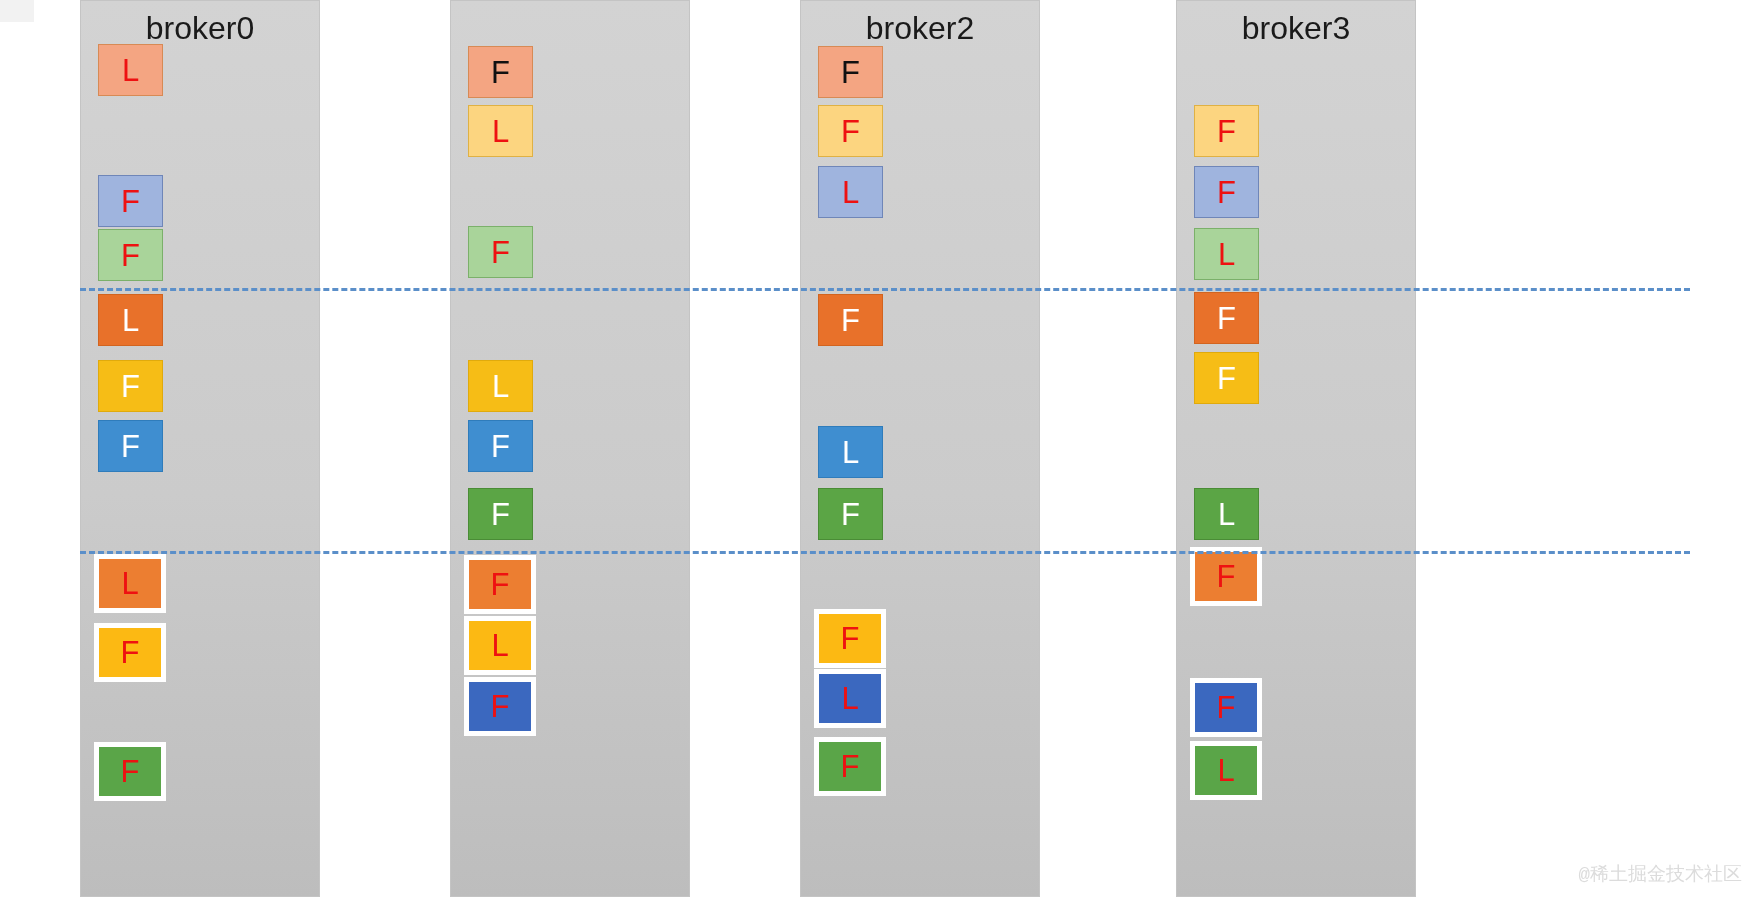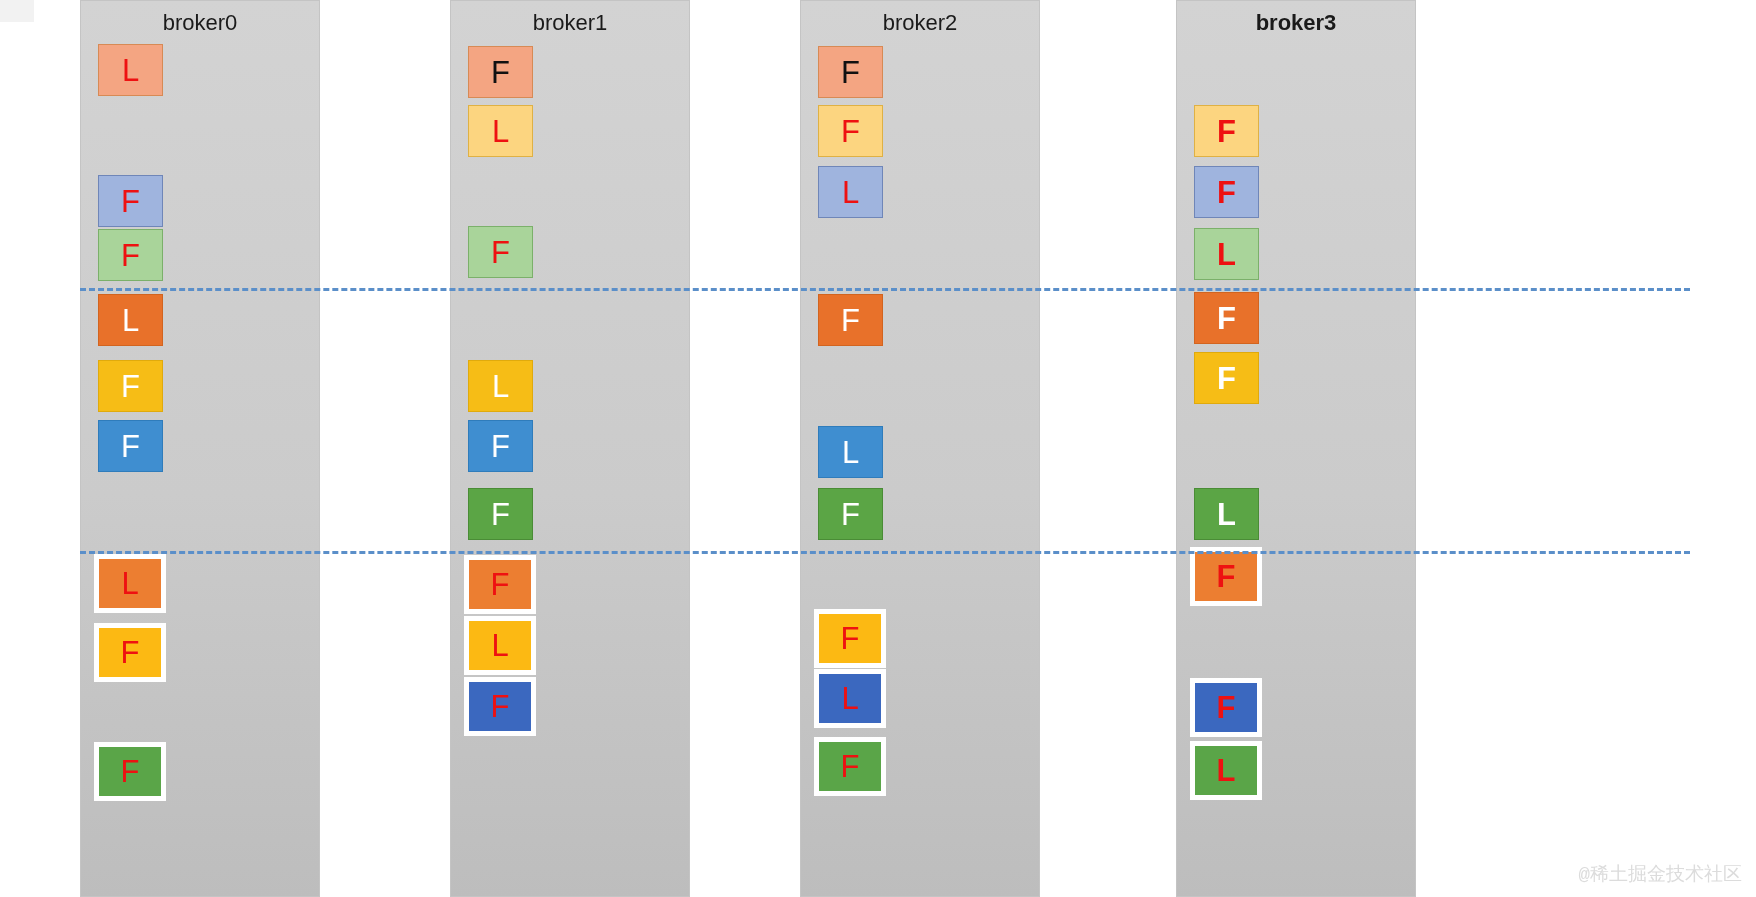--- a/index.html
+++ b/index.html
@@ -26,21 +26,21 @@
     width:240px;
     height:897px;
     background:linear-gradient(180deg,#d3d3d3 0%,#cbcbcb 55%,#bdbdbd 100%);
     box-shadow:inset 0 0 0 1px #c4c4c4;
   }
   .broker-title{
     position:absolute;
     left:0;right:0;
     top:10px;
     text-align:center;
-    font-size:22px;
+    font-size:32px;
     color:#1a1a1a;
     letter-spacing:0px;
     font-family:"Liberation Sans","DejaVu Sans",sans-serif;
   }
 
   
   .divider{
     position:absolute;
     left:80px;
     width:1610px;
@@ -91,21 +91,20 @@
         <div class="cell pastel" style="top: 175px; background: rgb(159, 180, 222); border-color: rgb(111, 134, 184); color: rgb(238, 17, 17);">F</div>
         <div class="cell pastel" style="top: 229px; background: rgb(169, 212, 154); border-color: rgb(123, 176, 106); color: rgb(238, 17, 17);">F</div>
         <div class="cell solid" style="top: 294px; background: rgb(232, 113, 42); border-color: rgb(210, 100, 31); color: rgb(255, 255, 255);">L</div>
         <div class="cell solid" style="top: 360px; background: rgb(246, 189, 22); border-color: rgb(224, 170, 12); color: rgb(255, 255, 255);">F</div>
         <div class="cell solid" style="top: 420px; background: rgb(63, 142, 208); border-color: rgb(47, 124, 187); color: rgb(255, 255, 255);">F</div>
         <div class="cell framed" style="top: 554px; background: rgb(236, 126, 49); border-color: rgb(255, 255, 255); color: rgb(238, 17, 17);">L</div>
         <div class="cell framed" style="top: 623px; background: rgb(252, 185, 19); border-color: rgb(255, 255, 255); color: rgb(238, 17, 17);">F</div>
         <div class="cell framed" style="top: 742px; background: rgb(90, 165, 72); border-color: rgb(255, 255, 255); color: rgb(238, 17, 17);">F</div>
       </div>
       <div class="broker" style="left: 450px;">
-    <div class="broker-title">broker1</div>
   <div class="cell pastel" style="top: 46px; background: rgb(244, 165, 130); border-color: rgb(215, 138, 85); color: rgb(17, 17, 17);">F</div>
         <div class="cell pastel" style="top: 105px; background: rgb(252, 213, 128); border-color: rgb(223, 177, 68); color: rgb(238, 17, 17);">L</div>
         <div class="cell pastel" style="top: 226px; background: rgb(169, 212, 154); border-color: rgb(123, 176, 106); color: rgb(238, 17, 17);">F</div>
         <div class="cell solid" style="top: 360px; background: rgb(246, 189, 22); border-color: rgb(224, 170, 12); color: rgb(255, 255, 255);">L</div>
         <div class="cell solid" style="top: 420px; background: rgb(63, 142, 208); border-color: rgb(47, 124, 187); color: rgb(255, 255, 255);">F</div>
         <div class="cell solid" style="top: 488px; background: rgb(91, 165, 69); border-color: rgb(74, 140, 54); color: rgb(255, 255, 255);">F</div>
         <div class="cell framed" style="top: 555px; background: rgb(236, 126, 49); border-color: rgb(255, 255, 255); color: rgb(238, 17, 17);">F</div>
         <div class="cell framed" style="top: 616px; background: rgb(252, 185, 19); border-color: rgb(255, 255, 255); color: rgb(238, 17, 17);">L</div>
         <div class="cell framed" style="top: 677px; background: rgb(59, 104, 191); border-color: rgb(255, 255, 255); color: rgb(238, 17, 17);">F</div>
       </div>
@@ -114,21 +113,21 @@
   <div class="cell pastel" style="top: 46px; background: rgb(244, 165, 130); border-color: rgb(215, 138, 85); color: rgb(17, 17, 17);">F</div>
         <div class="cell pastel" style="top: 105px; background: rgb(252, 213, 128); border-color: rgb(223, 177, 68); color: rgb(238, 17, 17);">F</div>
         <div class="cell pastel" style="top: 166px; background: rgb(159, 180, 222); border-color: rgb(111, 134, 184); color: rgb(238, 17, 17);">L</div>
         <div class="cell solid" style="top: 294px; background: rgb(232, 113, 42); border-color: rgb(210, 100, 31); color: rgb(255, 255, 255);">F</div>
         <div class="cell solid" style="top: 426px; background: rgb(63, 142, 208); border-color: rgb(47, 124, 187); color: rgb(255, 255, 255);">L</div>
         <div class="cell solid" style="top: 488px; background: rgb(91, 165, 69); border-color: rgb(74, 140, 54); color: rgb(255, 255, 255);">F</div>
         <div class="cell framed" style="top: 609px; background: rgb(252, 185, 19); border-color: rgb(255, 255, 255); color: rgb(238, 17, 17);">F</div>
         <div class="cell framed" style="top: 669px; background: rgb(59, 104, 191); border-color: rgb(255, 255, 255); color: rgb(238, 17, 17);">L</div>
         <div class="cell framed" style="top: 737px; background: rgb(90, 165, 72); border-color: rgb(255, 255, 255); color: rgb(238, 17, 17);">F</div>
       </div>
-      <div class="broker" style="left: 1176px; font-weight: bold;">
+      <div class="broker" style="left: 1176px;">
     <div class="broker-title">broker3</div>
   <div class="cell pastel" style="top: 105px; background: rgb(252, 213, 128); border-color: rgb(223, 177, 68); color: rgb(238, 17, 17);">F</div>
         <div class="cell pastel" style="top: 166px; background: rgb(159, 180, 222); border-color: rgb(111, 134, 184); color: rgb(238, 17, 17);">F</div>
         <div class="cell pastel" style="top: 228px; background: rgb(169, 212, 154); border-color: rgb(123, 176, 106); color: rgb(238, 17, 17);">L</div>
         <div class="cell solid" style="top: 292px; background: rgb(232, 113, 42); border-color: rgb(210, 100, 31); color: rgb(255, 255, 255);">F</div>
         <div class="cell solid" style="top: 352px; background: rgb(246, 189, 22); border-color: rgb(224, 170, 12); color: rgb(255, 255, 255);">F</div>
         <div class="cell solid" style="top: 488px; background: rgb(91, 165, 69); border-color: rgb(74, 140, 54); color: rgb(255, 255, 255);">L</div>
         <div class="cell framed" style="top: 547px; background: rgb(236, 126, 49); border-color: rgb(255, 255, 255); color: rgb(238, 17, 17);">F</div>
         <div class="cell framed" style="top: 678px; background: rgb(59, 104, 191); border-color: rgb(255, 255, 255); color: rgb(238, 17, 17);">F</div>
         <div class="cell framed" style="top: 741px; background: rgb(90, 165, 72); border-color: rgb(255, 255, 255); color: rgb(238, 17, 17);">L</div>

